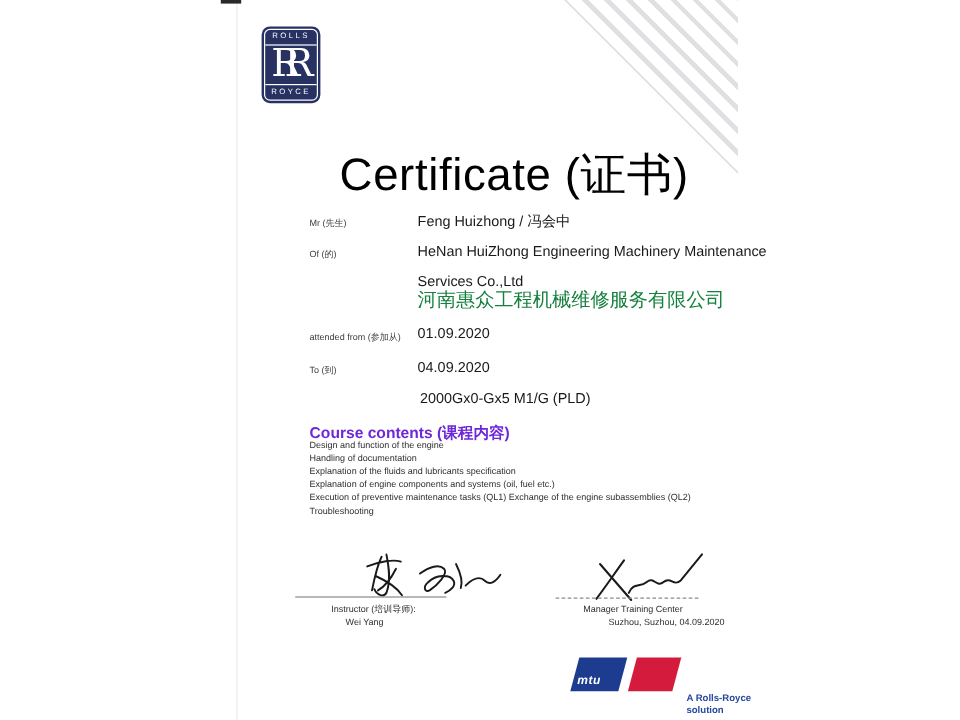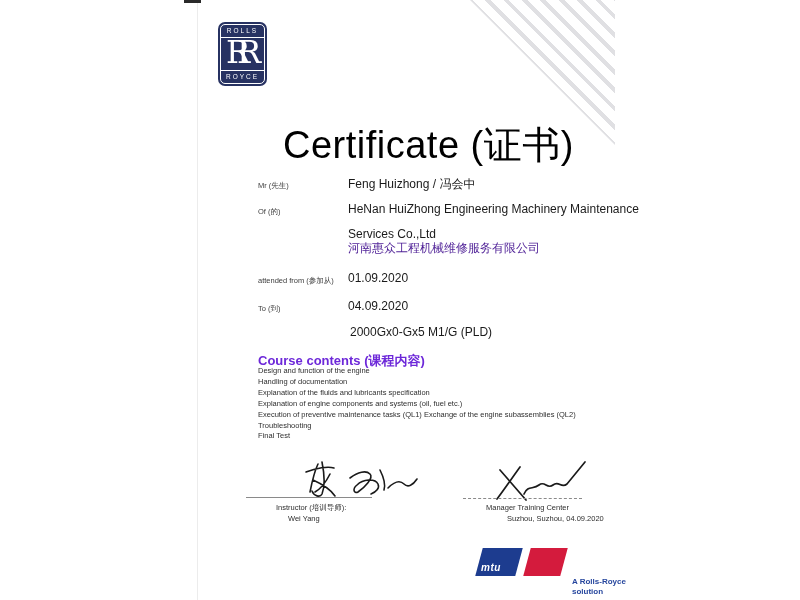--- a/index.html
+++ b/index.html
@@ -22,21 +22,21 @@
   .rr-bottom{border-top:1px solid #fff;}
   .rr-mid{flex:1;position:relative;}
   .rr-mid span{position:absolute;top:-4px;color:#fff;font-family:"DejaVu Serif",serif;font-size:32px;font-weight:normal;line-height:36px;}
   .rr-r1{left:5px;}
   .rr-r2{left:16px;}
   
   .title{position:absolute;left:283px;top:120px;font-size:38px;letter-spacing:.5px;color:#000000;white-space:nowrap;}
   
   .flabel{position:absolute;font-size:7.5px;color:#3c3c3c;white-space:nowrap;}
   .fvalue{position:absolute;font-size:12px;font-weight:normal;color:#1a1a1a;white-space:nowrap;}
-  .fvalue-cn{position:absolute;font-size:12px;font-weight:normal;color:#4c1d95;white-space:nowrap;}
+  .fvalue-cn{position:absolute;font-size:16px;font-weight:normal;color:#15803d;white-space:nowrap;}
   
   .course-head{position:absolute;left:258px;top:352px;font-size:13px;font-weight:bold;color:#6d28d9;white-space:nowrap;}
   .course-list{position:absolute;left:258px;top:366px;font-size:7.5px;line-height:10.9px;color:#2e2e2e;}
   
   .sig-svg{position:absolute;}
   .sig-line-left{position:absolute;left:246px;top:497px;width:126px;height:0;border-top:1px solid #8a8a8a;}
   .sig-line-right{position:absolute;left:463px;top:498px;width:119px;height:0;border-top:1px dashed #8a8a8a;}
   .sig-text{position:absolute;font-size:7.5px;color:#2e2e2e;white-space:nowrap;}
   
   .mtu-blue{position:absolute;left:479px;top:548px;width:40px;height:28px;background:#1d3c8f;transform:skewX(-15deg);}
@@ -84,21 +84,20 @@
   <div class="fvalue" style="left:350px;top:325px">2000Gx0-Gx5 M1/G (PLD)</div>
 
   <div class="course-head">Course contents (课程内容)</div>
   <div class="course-list">
     <div>Design and function of the engine</div>
     <div>Handling of documentation</div>
     <div>Explanation of the fluids and lubricants specification</div>
     <div>Explanation of engine components and systems (oil, fuel etc.)</div>
     <div>Execution of preventive maintenance tasks (QL1) Exchange of the engine subassemblies (QL2)</div>
     <div>Troubleshooting</div>
-    <div>Final Test</div>
   </div>
 
   <svg class="sig-svg" style="left:300px;top:458px" width="120" height="42" viewBox="0 0 120 42">
     <g fill="none" stroke="#1a1a1a" stroke-width="1.6" stroke-linecap="round">
       <path d="M18 6 C14 14 12 24 10 34 M6 14 C16 10 28 8 34 10 M22 4 C24 14 26 26 22 36 C20 40 14 38 12 33 M30 16 C26 24 22 30 15 34 M13 22 C22 26 31 32 35 38"></path>
       <path d="M50 20 C58 14 66 12 70 16 C74 20 64 30 58 34 C54 36 52 31 57 27 C63 21 75 20 78 26 C80 30 76 34 71 36 M80 12 C84 20 86 26 84 32 M88 30 C94 24 100 22 104 26 C108 30 113 27 117 21"></path>
     </g>
   </svg>
   <div class="sig-line-left"></div>
   <div class="sig-text" style="left:276px;top:503px">Instructor (培训导师):</div>

